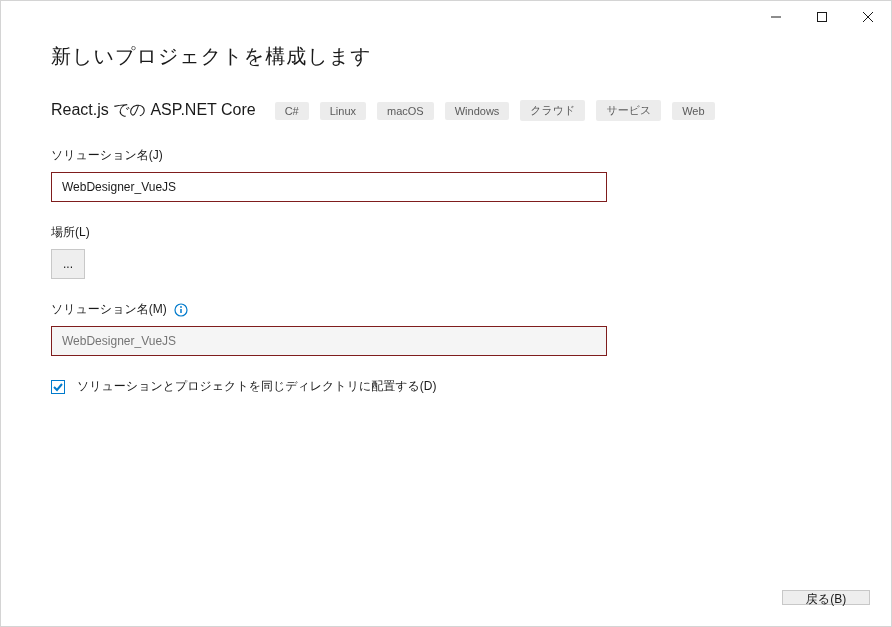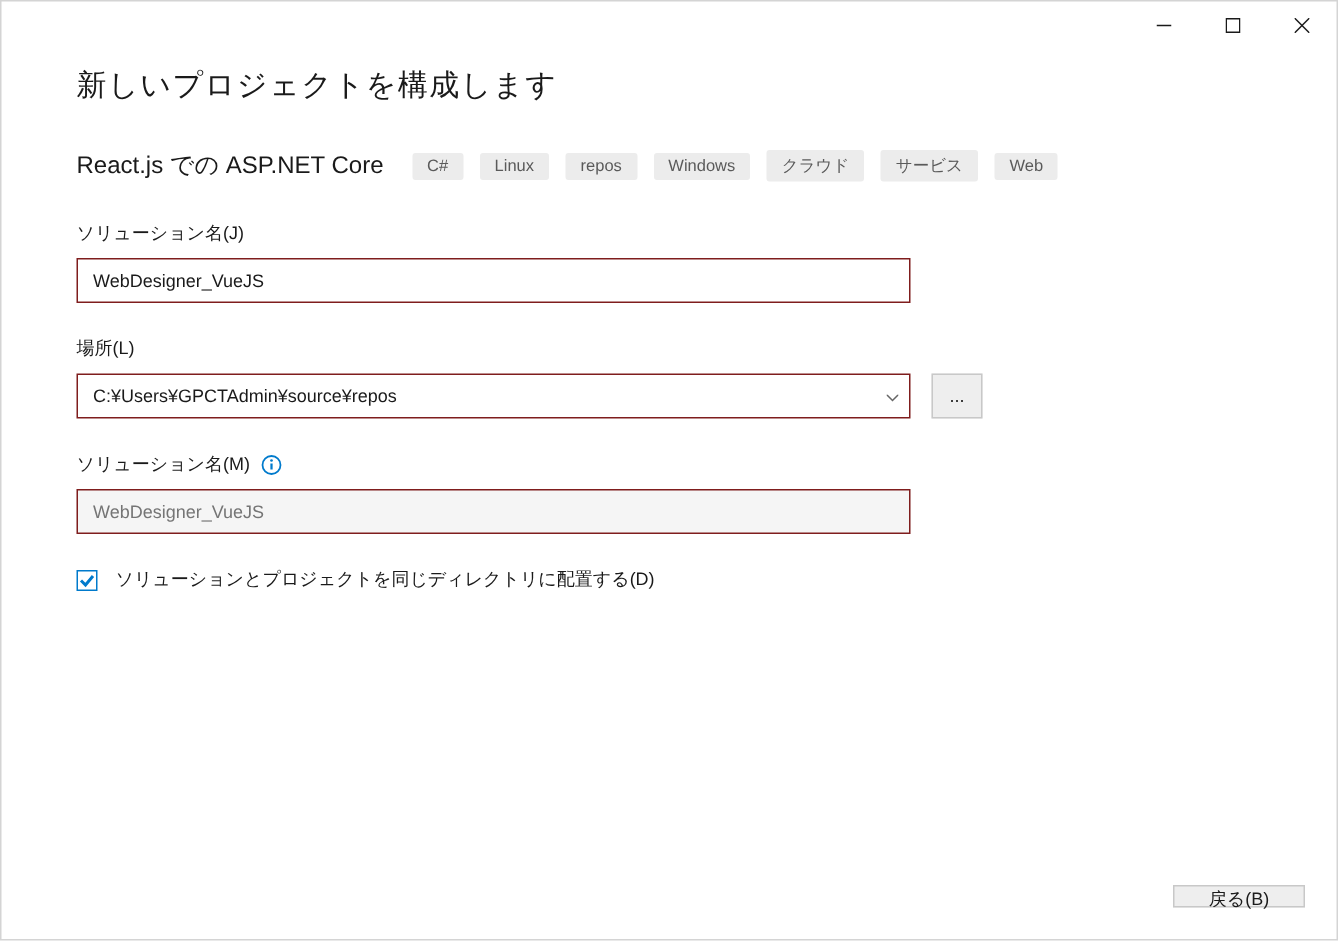--- a/index.html
+++ b/index.html
@@ -186,43 +186,35 @@
   </div>
 </div>
 
 <div class="content">
   <h1 class="page-title">新しいプロジェクトを構成します</h1>
 
   <div class="template-row">
     <span class="template-name">React.js での ASP.NET Core</span>
     <span class="tag">C#</span>
     <span class="tag">Linux</span>
-    <span class="tag">repos</span>
+    <span class="tag">macOS</span>
     <span class="tag">Windows</span>
     <span class="tag">クラウド</span>
     <span class="tag">サービス</span>
     <span class="tag">Web</span>
   </div>
 
   <div class="field-group">
     <label class="field-label">ソリューション名(J)</label>
     <input class="text-input" type="text" value="WebDesigner_VueJS" style="">
   </div>
 
   <div class="field-group">
     <label class="field-label">場所(L)</label>
     <div class="location-row">
-      <div class="location-input-wrap">
-        <input class="text-input" type="text" style="width: 100%; padding-right: 24px;" value="C:¥Users¥GPCTAdmin¥source¥repos">
-        <span class="location-caret">
-          <svg width="8" height="5">
-              <path d="M0,0 L4,4 L8,0" stroke="#666" stroke-width="1" fill="none"></path>
-            </svg>
-        </span>
-      </div>
       <button class="browse-btn">...</button>
     </div>
   </div>
 
   <div class="field-group">
     <label class="field-label">
       <span>ソリューション名(M)</span>
       <span class="info-icon">
         <svg width="14" height="14">
             <circle cx="7" cy="7" r="6" stroke="#007acc" stroke-width="1.2" fill="none"></circle>

